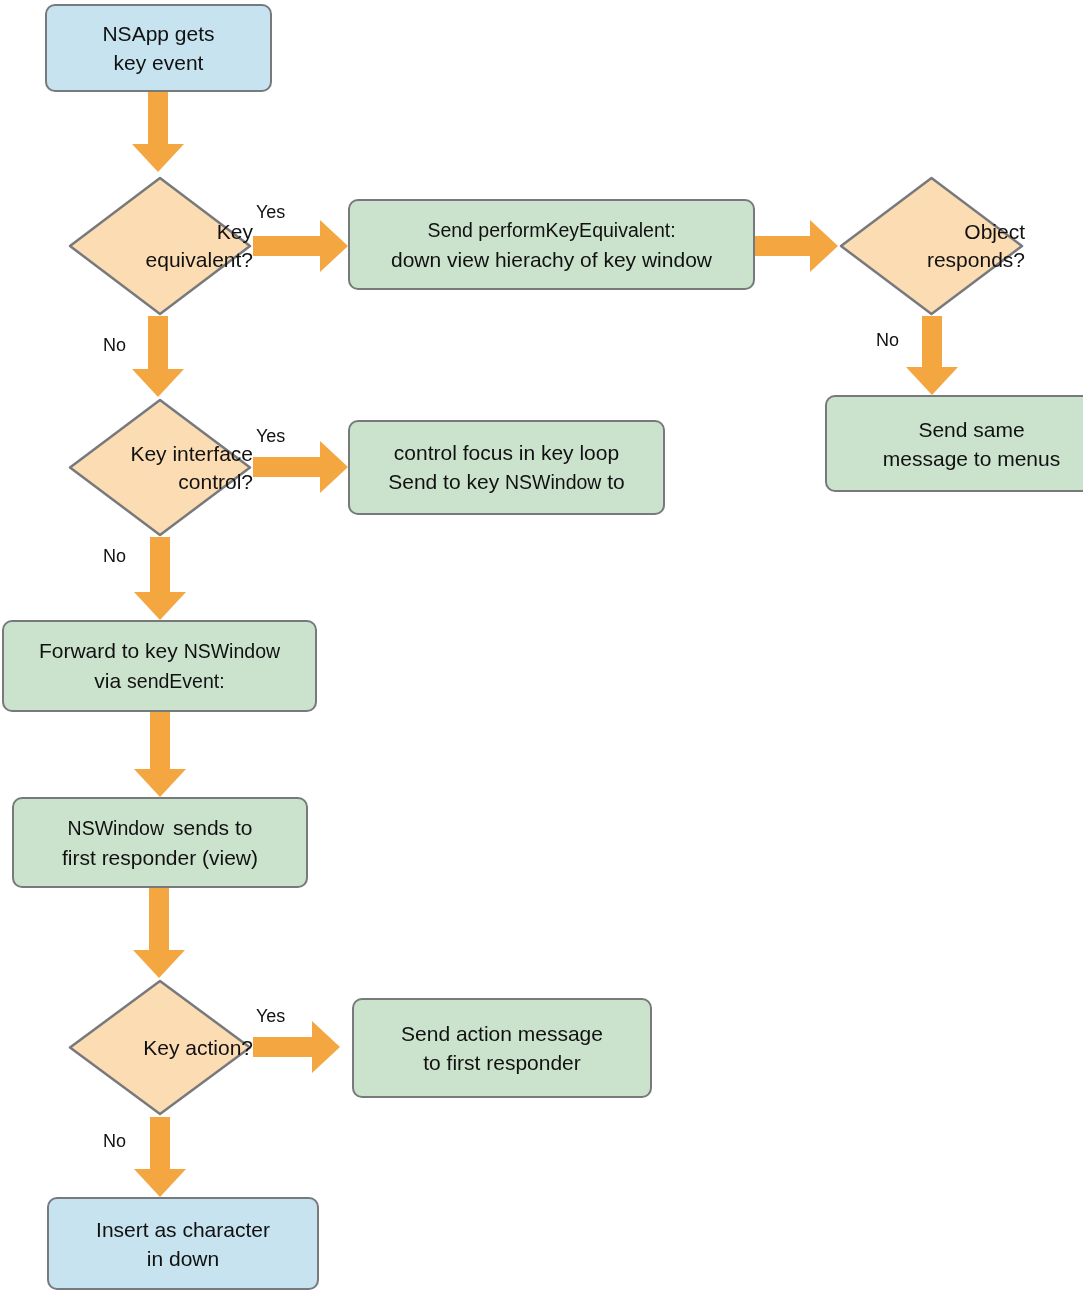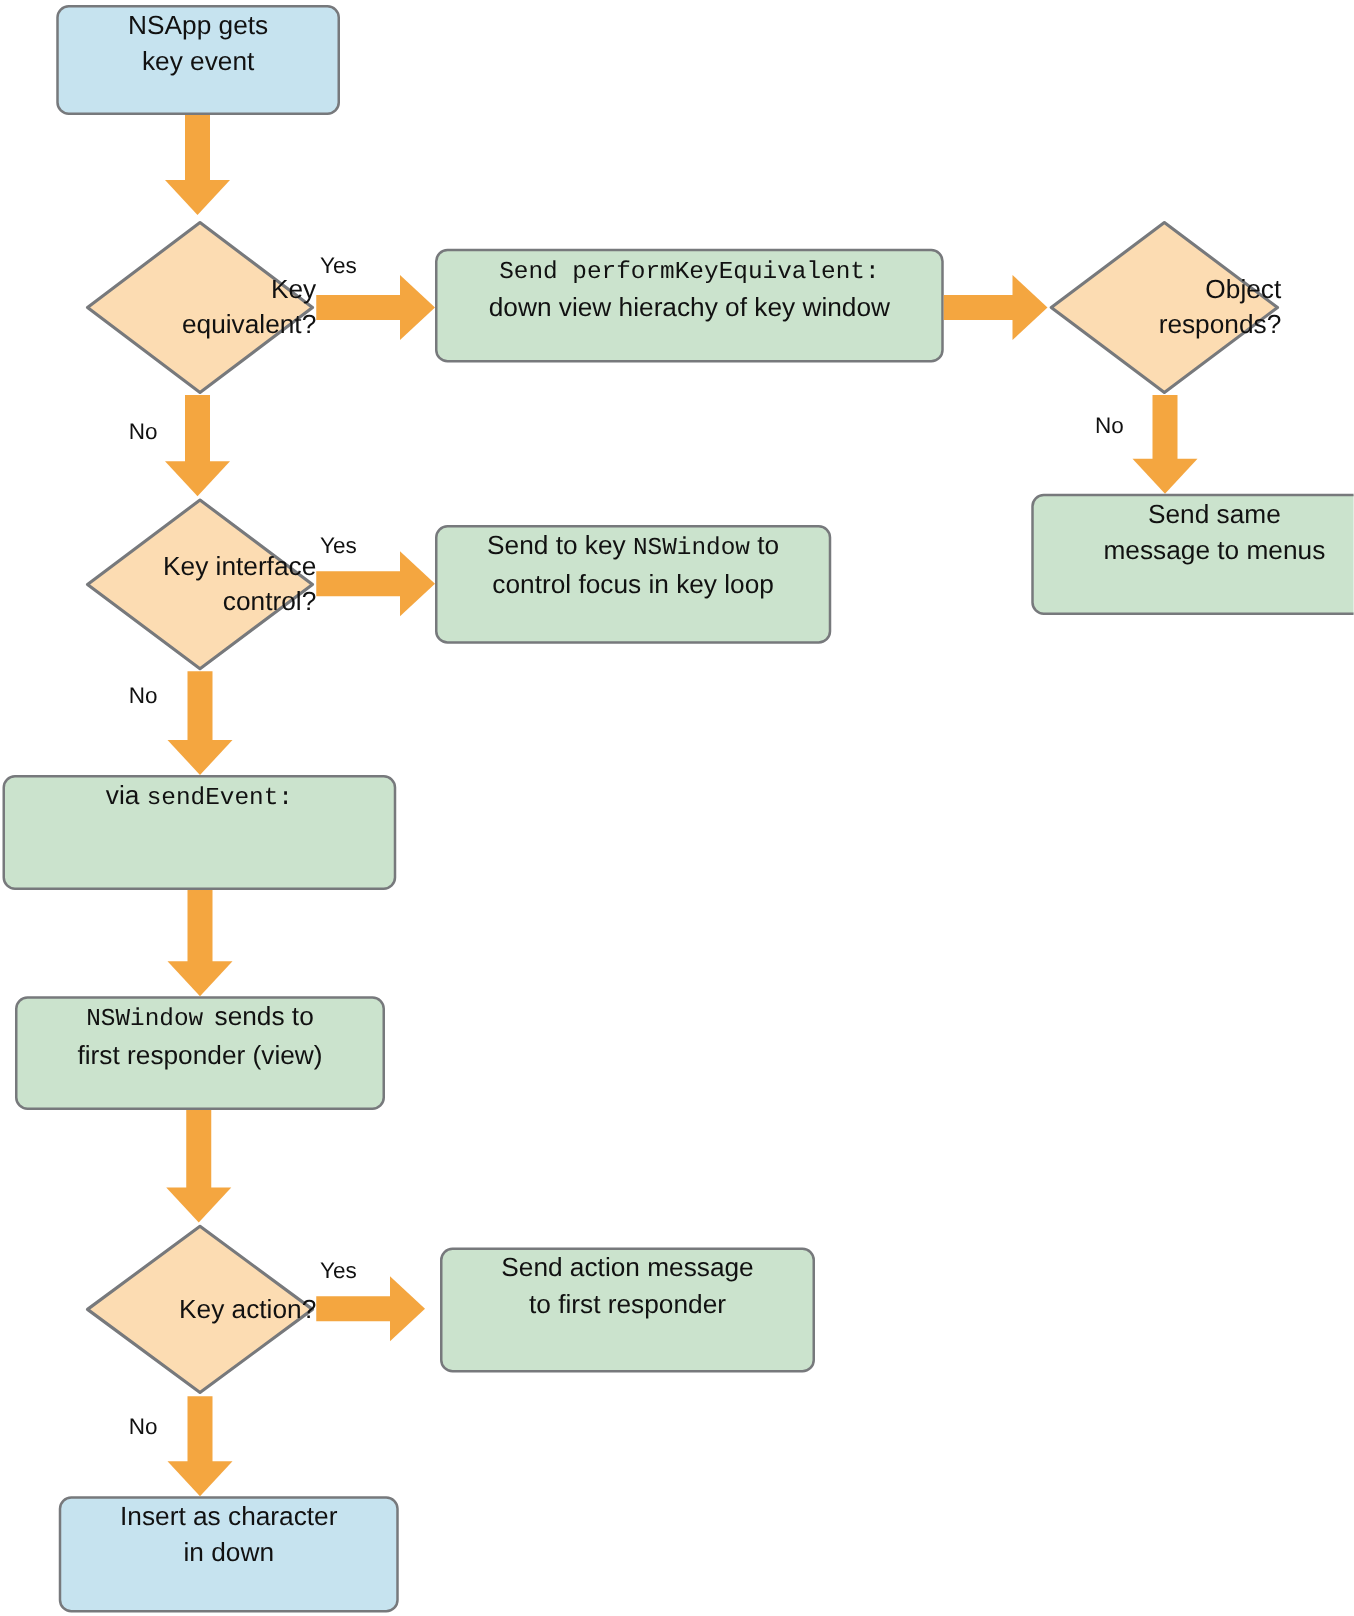--- a/index.html
+++ b/index.html
@@ -4,26 +4,26 @@
 <style>
   html,body{margin:0;padding:0;background:#ffffff;}
   .canvas{
     position:relative;width:1083px;height:1293px;background:#ffffff;
     font-family:"Liberation Sans",sans-serif;color:var(--text,#111);
     overflow:hidden;
   }
   .box{
     position:absolute;box-sizing:border-box;
     border:2px solid var(--border,#77797c);border-radius:10px;
-    display:flex;flex-direction:column;align-items:center;justify-content:flex-start;
+    display:flex;flex-direction:column;align-items:center;justify-content:center;
     text-align:center;font-size:21px;line-height:29px;
   }
   .box.blue{background:var(--box-blue,#c6e3ef);}
   .box.green{background:var(--box-green,#cbe3cd);}
-  .mono{font-family:Liberation Mono, monospace;font-size:19.5px;}
+  .mono{font-family:Liberation Sans, sans-serif;font-size:19.5px;}
   .diamond{position:absolute;}
   .diamond svg{position:absolute;left:0;top:0;}
   .diamond path{fill:var(--diamond-fill,#fcdcb2);stroke:var(--border,#77797c);stroke-width:2.5;stroke-linejoin:round;}
   .dtext{
     position:absolute;left:0;top:0;right:0;bottom:0;
     display:flex;flex-direction:column;align-items:flex-end;justify-content:center;
     text-align:center;font-size:21px;line-height:28px;
   }
   .edge-label{position:absolute;font-weight:normal;font-size:18px;}
   .shaft-v{position:absolute;width:20px;background:var(--arrow,#f4a640);}
@@ -103,31 +103,34 @@
       <div>Key interface</div>
       <div>control?</div>
     </div>
   </div>
 
   <div class="edge-label" style="left:256px;top:426px">Yes</div>
   <div class="shaft-h" style="left:253px;top:457px;width:68px"></div>
   <div class="head-right" style="left:320px;top:441px"></div>
 
   <div class="box green" style="left:348px;top:420px;width:317px;height:95px">
+    <div>control focus in key loop</div>
     <div>
       <span>Send to key </span><span class="mono">NSWindow</span><span> to</span>
     </div>
-    <div>control focus in key loop</div>
   </div>
 
   <div class="edge-label" style="left:103px;top:546px">No</div>
   <div class="shaft-v" style="left:150px;top:537px;height:57px"></div>
   <div class="head-down" style="left:134px;top:592px"></div>
 
   <div class="box green" style="left:2px;top:620px;width:315px;height:92px">
+    <div>
+      <span>Forward to key </span><span class="mono">NSWindow</span>
+    </div>
     <div>
       <span>via </span><span class="mono">sendEvent:</span>
     </div>
   </div>
 
   <div class="shaft-v" style="left:150px;top:712px;height:59px"></div>
   <div class="head-down" style="left:134px;top:769px"></div>
 
   <div class="box green" style="left:12px;top:797px;width:296px;height:91px">
     <div>

